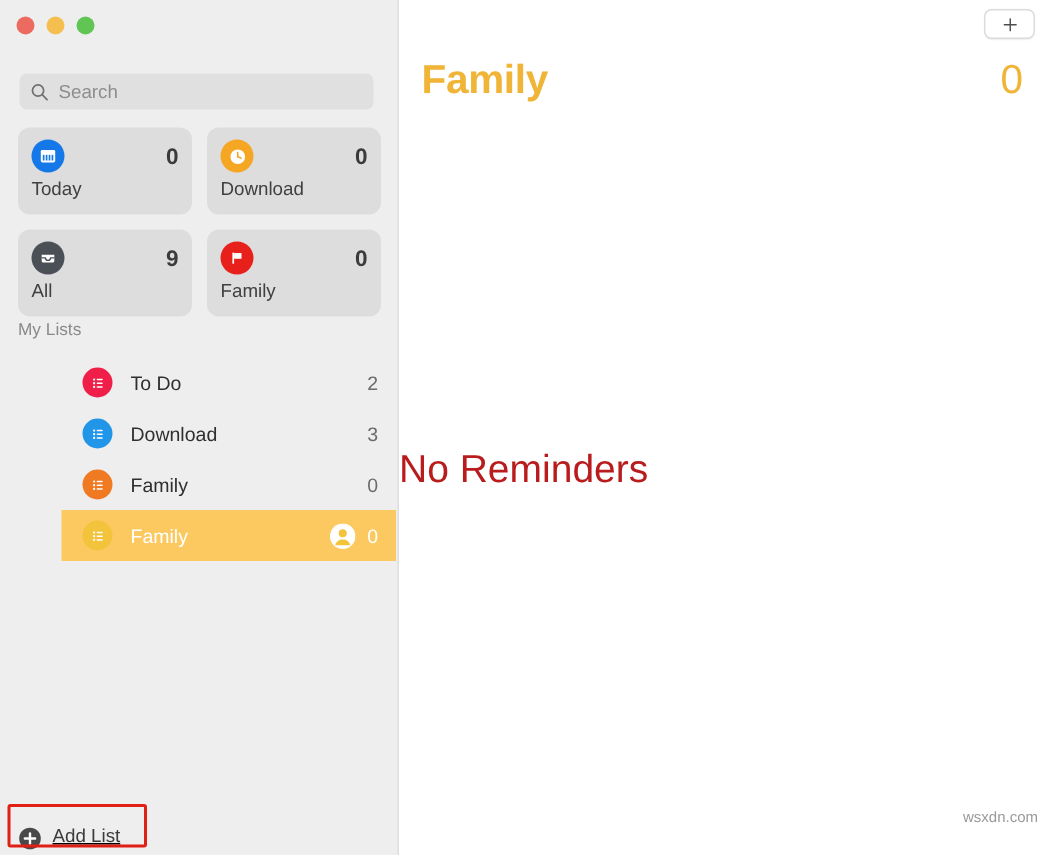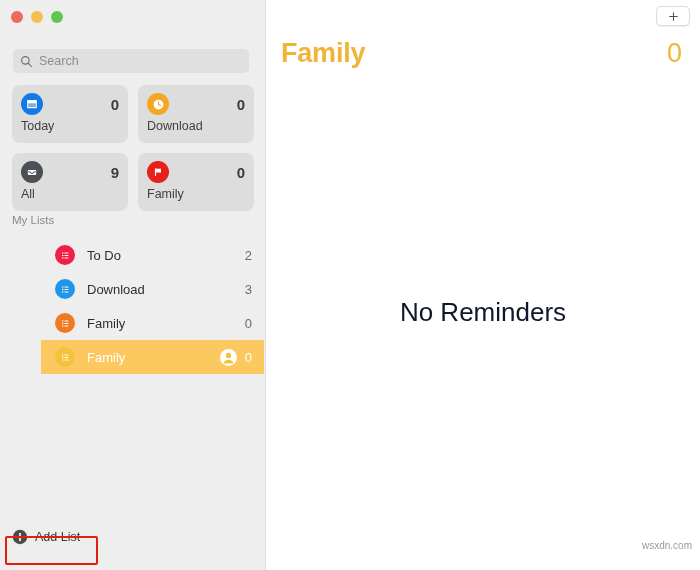--- a/index.html
+++ b/index.html
@@ -193,24 +193,25 @@
     width: 93px;
     height: 29px;
     border: 2px solid #e01f15;
     border-radius: 2px;
     box-sizing: border-box;
     pointer-events: none;
   }
   .add-list {
     position: absolute;
     left: 12px;
-    top: 527px;
-    display: flex;
-    align-items: center;
+    top: 551px;
+    display: flex;
+    align-items: flex-start;
     height: 20px;
+    text-decoration: underline;
   }
   .add-plus {
     width: 16px;
     height: 16px;
     flex: 0 0 16px;
     margin-right: 7px;
     display: block;
   }
   .add-label {
     font-size: 12.5px;
@@ -275,23 +276,22 @@
     font-weight: normal;
     color: #f0b437;
     line-height: 1;
   }
 
   .empty-state {
     position: absolute;
     top: 297px;
     left: 0;
     right: 0;
-    text-align: center;
     font-size: 26px;
-    color: #0f172a;
+    color: #b91c1c;
   }
 
   .watermark {
     position: absolute;
     right: 8px;
     bottom: 19px;
     font-size: 10px;
     color: #9a9a9a;
     font-family: "Liberation Sans", sans-serif;
   }

